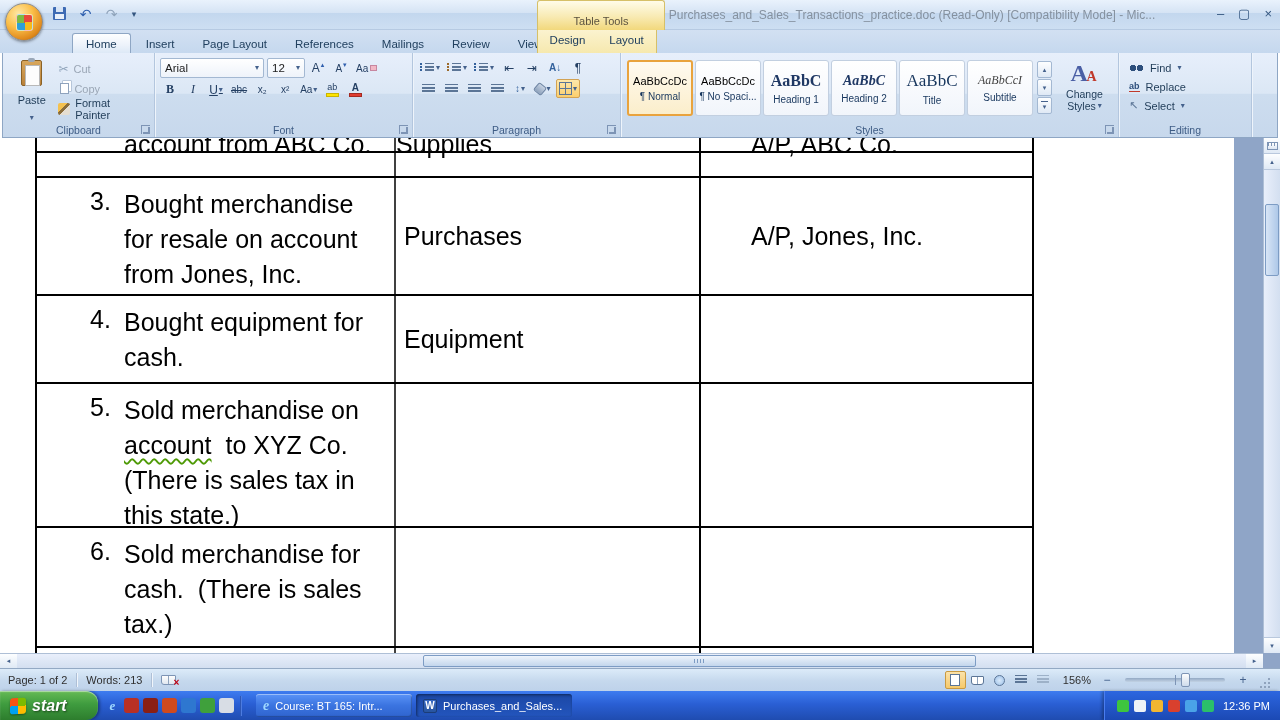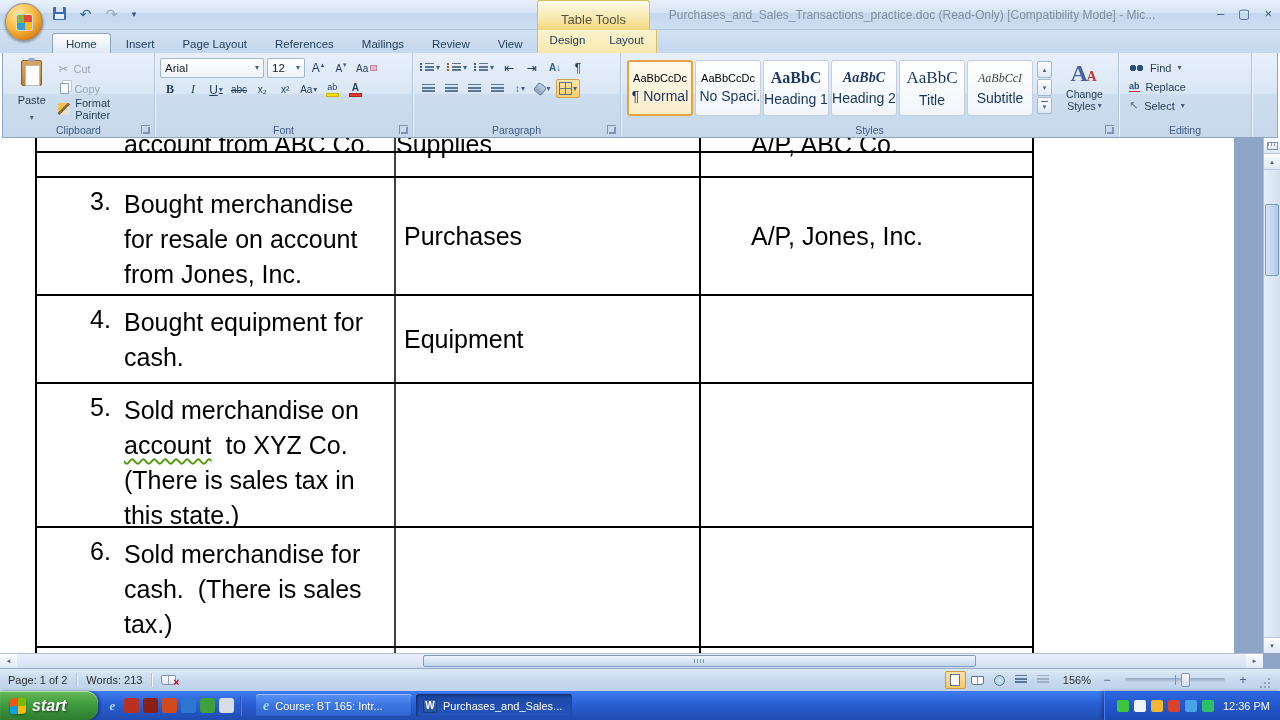--- a/index.html
+++ b/index.html
@@ -17,32 +17,32 @@
   .orb-logo { width:17px; height:17px; border-radius:3px; border:1px solid rgba(255,255,255,.65);
     background:conic-gradient(#e8483a 0 25%, #f5b91c 0 50%, #2e9fd8 0 75%, #7fba42 0); }
   .qat { position:absolute; left:50px; top:4px; display:flex; align-items:center; gap:7px; z-index:31; }
   .qat-btn { width:19px; height:19px; display:flex; align-items:center; justify-content:center;
     font-size:14px; color:#2f5fae; }
   .qat-btn.gray { color:#8fa3ba; }
   .qat-btn.small { font-size:9px; width:12px; color:#33557f; }
   .floppy { width:13px; height:13px; background:#3e6bb4; border-radius:1px; position:relative; }
   .floppy::before { content:""; position:absolute; left:3px; top:0; width:7px; height:5px; background:#d7e4f5; }
   .floppy::after  { content:""; position:absolute; left:2px; bottom:1px; width:9px; height:5px; background:#e9f0fa; }
-  .tt-header { position:absolute; left:537px; top:0; width:113px; height:30px;
+  .tt-header { position:absolute; left:537px; top:0; width:128px; height:30px;
     background:linear-gradient(#fffce9,#f8eab2 55%,#f2d87c); border:1px solid #d6c068; border-bottom:none;
     border-radius:3px 3px 0 0; display:flex; align-items:flex-end; justify-content:center;
-    padding-bottom:3px; font-size:13px; color:#5b5340; }
+    padding-bottom:3px; font-size:11px; color:#5b5340; }
   .title-text { position:absolute; left:662px; right:118px; top:8px; text-align:center; font-size:12px;
     color:#85919f; white-space:nowrap; overflow:hidden; }
   .win-controls { position:absolute; right:8px; top:6px; display:flex; gap:14px; z-index:31; }
   .win-btn { font-size:13px; color:#33557f; line-height:15px; }
 
   
   .tabrow { position:absolute; top:30px; left:0; right:0; height:23px;
-    background:linear-gradient(#d2e0f2,#c5d8ee); display:flex; align-items:flex-end; padding-left:52px; }
+    background:linear-gradient(#d2e0f2,#c5d8ee); display:flex; align-items:flex-end; padding-left:72px; }
   .tab { padding:4px 13px 3px; font-size:11.5px; color:#21405f; border-radius:3px 3px 0 0; margin-right:2px; }
   .tab.active { background:linear-gradient(#fdfeff,#ecf2fa 60%,#dde9f6); border:1px solid #8ea6c4;
     border-bottom:none; }
   .ctx-tabs { position:absolute; left:537px; top:0; width:120px; height:23px; display:flex;
     background:linear-gradient(#fbf3cf,#f6e8ae); border-left:1px solid #d6c068; border-right:1px solid #d6c068; }
   .ctx-tabs .tab { flex:1; text-align:center; padding:4px 0 3px; margin:0; }
 
   
   .ribbon { position:absolute; top:53px; left:2px; right:2px; height:85px;
     background:linear-gradient(#e7effb,#dbe7f5 48%,#cdddef 49%,#c7d8ec);
@@ -119,21 +119,21 @@
   .style-cards { display:flex; padding-top:4px; }
   .style-card { width:66px; height:56px; background:linear-gradient(#ffffff,#f1f5fb); border:1px solid #c2cfe0;
     border-radius:3px; margin:0 1px; display:flex; flex-direction:column; align-items:center;
     justify-content:center; gap:4px; overflow:hidden; }
   .style-card.selected { border:2px solid #e9a33d; background:linear-gradient(#fffaf0,#fbeecb); }
   .sc-preview { font-size:11px; color:#000; white-space:nowrap; }
   .p-h1 { font-family:"Liberation Serif",serif; font-size:16px; font-weight:bold; color:#1f3864; }
   .p-h2 { font-family:"Liberation Serif",serif; font-size:14px; font-weight:bold; font-style:italic; color:#1f3864; }
   .p-title { font-family:"Liberation Serif",serif; font-size:17px; color:#17365d; }
   .p-sub { font-family:"Liberation Serif",serif; font-size:12px; font-style:italic; color:#444; }
-  .sc-name { font-size:14px; color:#17365d; white-space:nowrap; }
+  .sc-name { font-size:10px; color:#17365d; white-space:nowrap; }
   .gal-scroll { display:flex; flex-direction:column; gap:1px; margin:5px 3px 0; }
   .gal-btn { width:15px; height:17px; background:linear-gradient(#fdfeff,#dfe9f5); border:1px solid #a3b8d2;
     border-radius:2px; font-size:7px; color:#44618c; display:flex; align-items:center; justify-content:center;
     flex-direction:column; }
   .gal-btn .bar { width:7px; height:1px; background:#44618c; margin-bottom:1px; }
   .change-styles { width:60px; display:flex; flex-direction:column; align-items:center; padding-top:4px;
     font-size:10.5px; color:#1f3b57; border-radius:3px; }
   .cs-icon { position:relative; width:32px; height:28px; }
   .cs-a1 { position:absolute; left:2px; top:0; font-size:24px; line-height:26px; font-weight:bold;
     font-family:"Liberation Serif",serif; color:#4a5fa5; }

